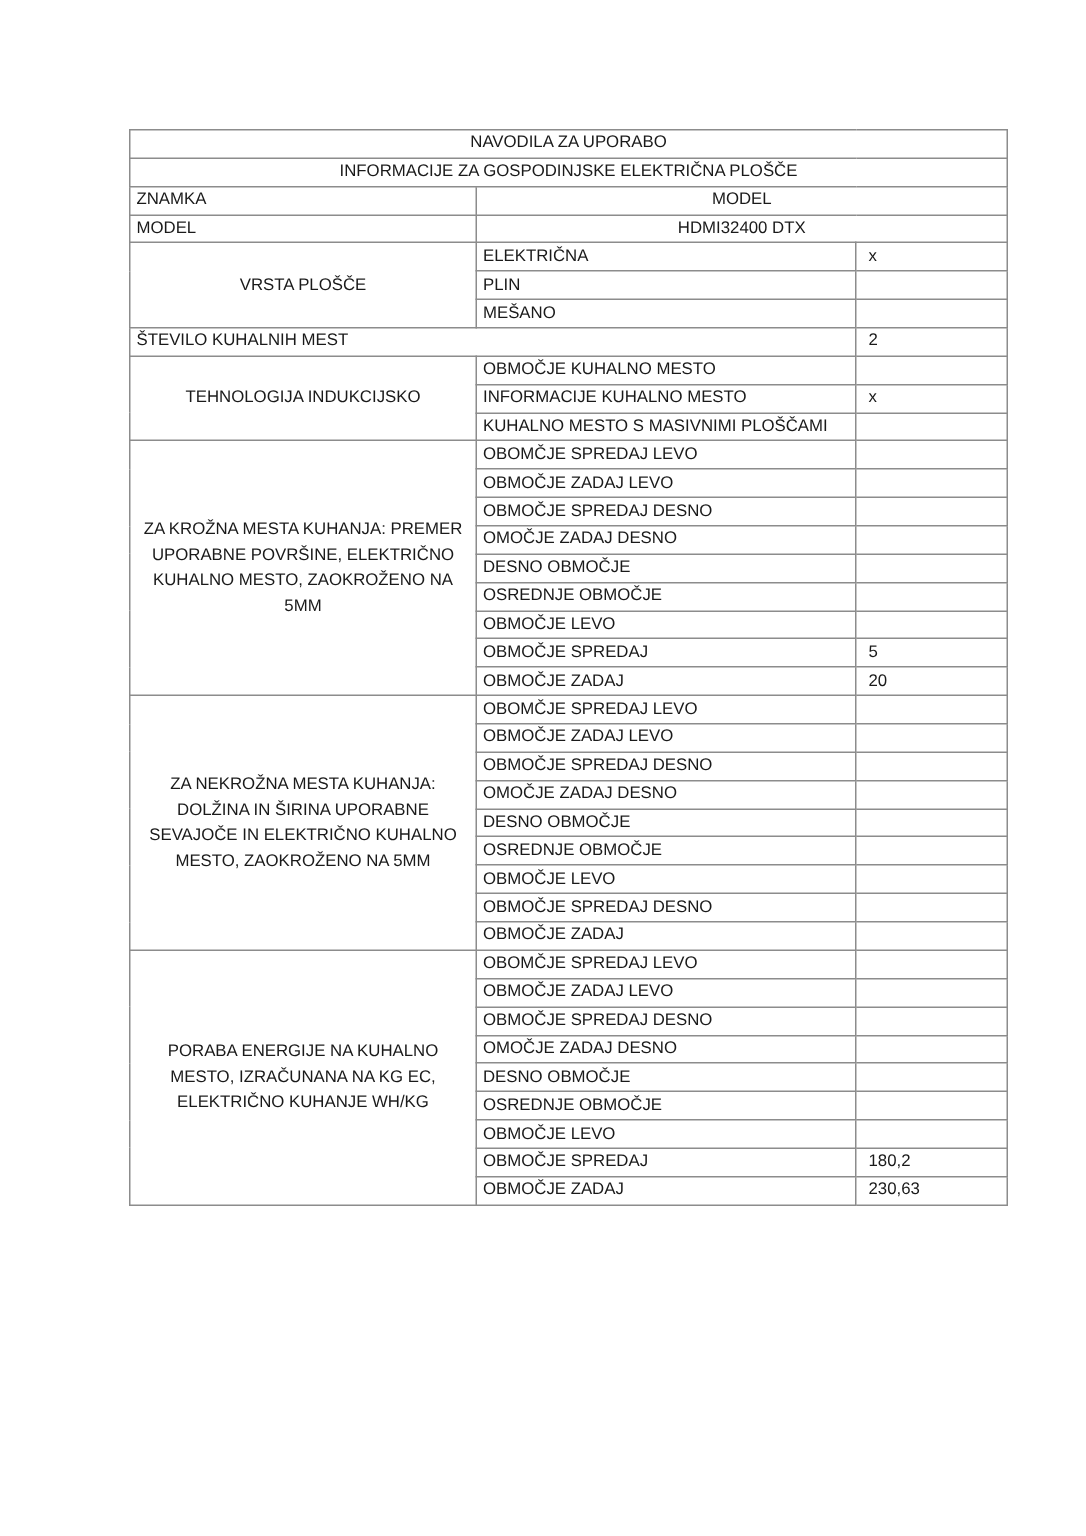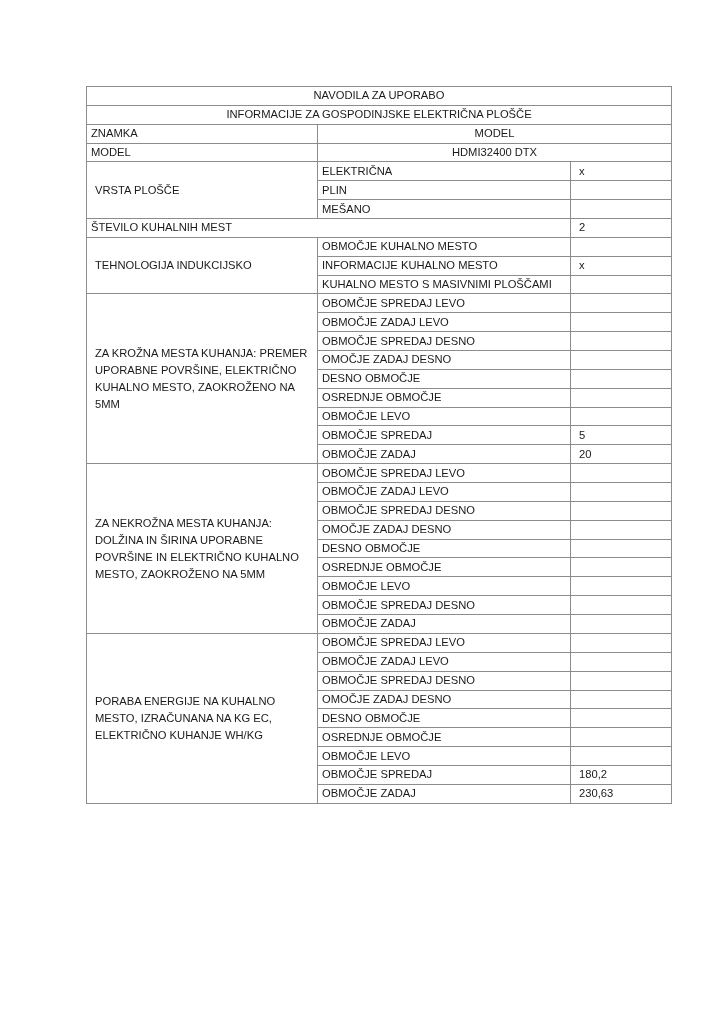--- a/index.html
+++ b/index.html
@@ -18,21 +18,21 @@
     border: 1px solid #8c8c8c;
     height: 17.87px;
     padding: 0 4px;
     line-height: 13px;
     white-space: nowrap;
     overflow: hidden;
     vertical-align: middle;
   }
   .doc-table td.center { text-align: center; }
   .doc-table td.group {
-    text-align: left;
+    text-align: center;
     white-space: normal;
     line-height: 17px;
     padding: 0 8px;
   }
   .doc-table td.val { padding-left: 8px; }
   col.c1 { width: 231px; }
   col.c2 { width: 253px; }
   col.c3 { width: 101px; }
 </style>
 </head>
@@ -123,21 +123,21 @@
       </tr>
       <tr>
         <td>OBMOČJE SPREDAJ</td>
         <td class="val">5</td>
       </tr>
       <tr>
         <td>OBMOČJE ZADAJ</td>
         <td class="val">20</td>
       </tr>
       <tr>
-        <td rowspan="9" class="group">ZA NEKROŽNA MESTA KUHANJA: DOLŽINA IN ŠIRINA UPORABNE POVRŠINE IN ELEKTRIČNO KUHALNO MESTO, ZAOKROŽENO NA 5MM</td>
+        <td rowspan="9" class="group">ZA NEKROŽNA MESTA KUHANJA: DOLŽINA IN ŠIRINA UPORABNE SEVAJOČE IN ELEKTRIČNO KUHALNO MESTO, ZAOKROŽENO NA 5MM</td>
         <td>OBOMČJE SPREDAJ LEVO</td>
         <td class="val"></td>
       </tr>
       <tr>
         <td>OBMOČJE ZADAJ LEVO</td>
         <td class="val"></td>
       </tr>
       <tr>
         <td>OBMOČJE SPREDAJ DESNO</td>
         <td class="val"></td>

